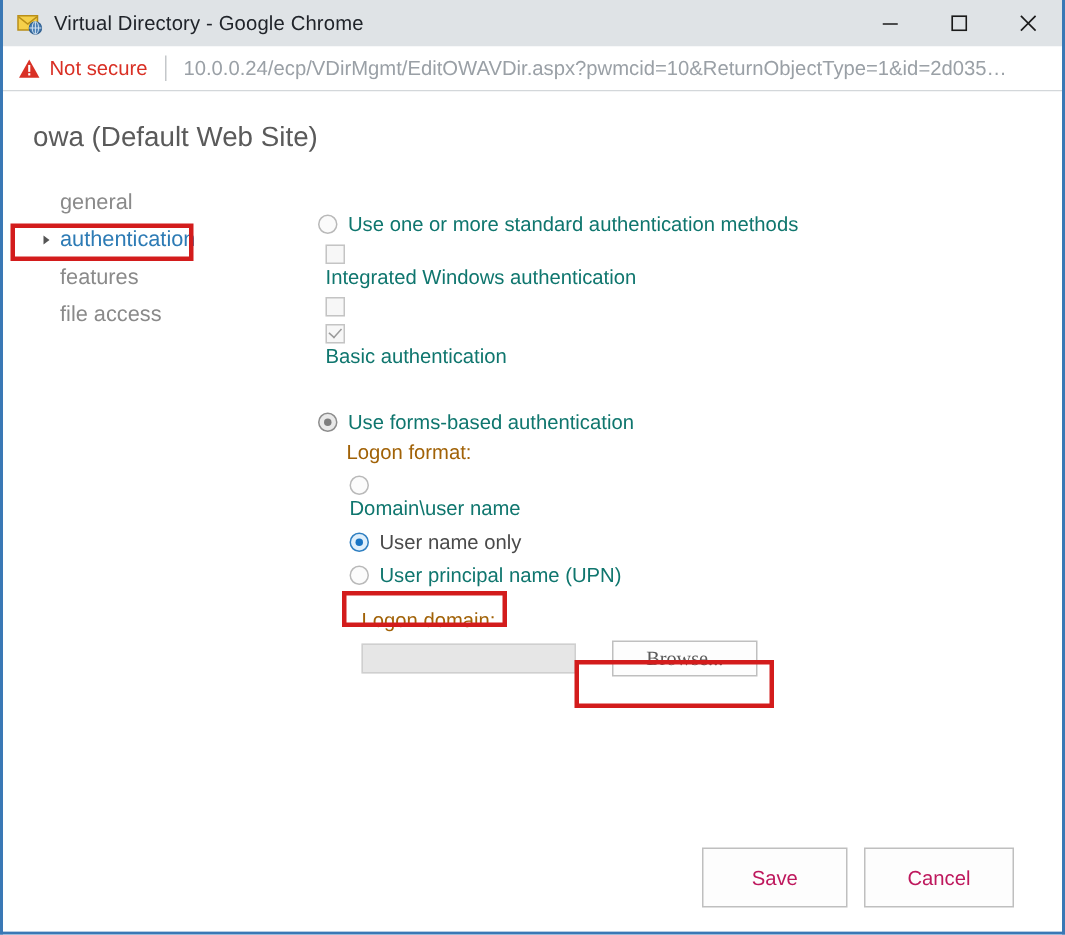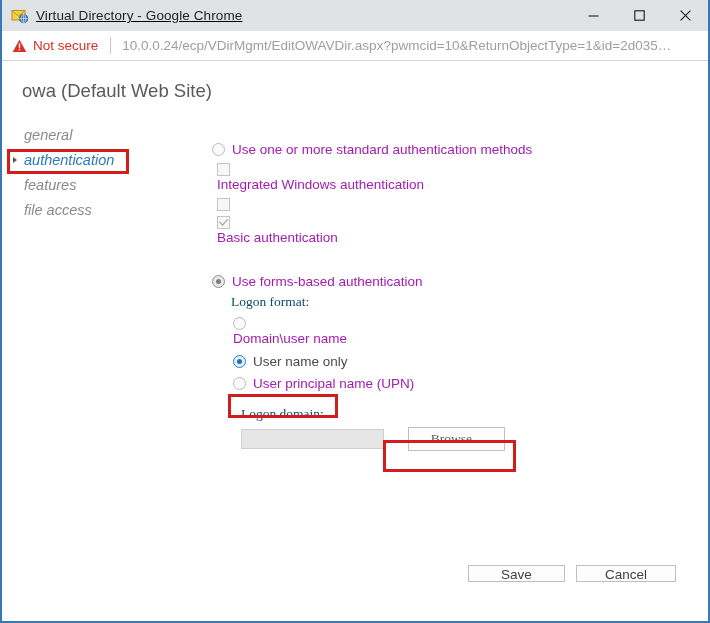--- a/index.html
+++ b/index.html
@@ -29,21 +29,20 @@
 
   
   .titlebar {
     position: absolute;
     left: 0; top: 0;
     width: 100%;
     height: 31px;
     background: #dfe3e6;
     display: flex;
     align-items: center;
-    text-decoration: underline;
   }
   .favicon {
     width: 18px;
     height: 18px;
     margin-left: 9px;
     margin-right: 7px;
     flex: 0 0 auto;
     position: relative;
   }
   .title-text {
@@ -120,24 +119,23 @@
     font-size: 18.5px;
     color: #5a5a5a;
     font-weight: normal;
     margin: 0;
     white-space: nowrap;
   }
 
   
   .nav {
     position: absolute;
-    left: 0;
+    left: 16px;
     top: 62px;
     width: 190px;
-    font-style: italic;
   }
   .nav-item {
     position: relative;
     padding: 3px 6px 3px 22px;
     font-size: 14.5px;
     color: #8a8a8a;
     line-height: 19px;
     white-space: nowrap;
   }
   .nav-item.selected {
@@ -172,21 +170,21 @@
     top: 80px;
     width: 330px;
   }
   .opt-row {
     display: flex;
     align-items: flex-start;
     margin-bottom: 3px;
   }
   .opt-label {
     font-size: 13.5px;
-    color: #a21caf;
+    color: #0f766e;
     line-height: 17px;
     padding-top: 0px;
   }
   .opt-label.dark {
     color: #4a4a4a;
   }
 
   
   .radio {
     width: 13px;
@@ -253,24 +251,23 @@
     line-height: 17px;
     margin-left: 52px;
     margin-top: -2px;
     margin-bottom: 4px;
   }
 
   .section-gap { height: 24px; }
 
   .plain-label {
     font-size: 13.5px;
-    color: #0c4a6e;
+    color: #a16207;
     margin-left: 19px;
     line-height: 18px;
-    font-family: Liberation Serif, serif;
   }
   .plain-label.sub {
     margin-left: 29px;
     margin-top: 13px;
     margin-bottom: 4px;
   }
 
   .field-row {
     display: flex;
     align-items: center;
@@ -309,26 +306,26 @@
   .hl-browse {
     left: 381px;
     top: 379px;
     width: 133px;
     height: 32px;
   }
 
   
   .footer-btn {
     position: absolute;
-    height: 17px;
+    height: 40px;
     background: #fdfdfd;
     border: 1px solid #bfbfbf;
     box-sizing: border-box;
     font-size: 13.5px;
-    color: #404040;
+    color: #be185d;
     font-family: "Liberation Sans", sans-serif;
     cursor: pointer;
   }
   .btn-save   { left: 466px; top: 504px; width: 97px; }
   .btn-cancel { left: 574px; top: 504px; width: 100px; }
 </style>
 </head>
 <body>
 
 <div class="window">

